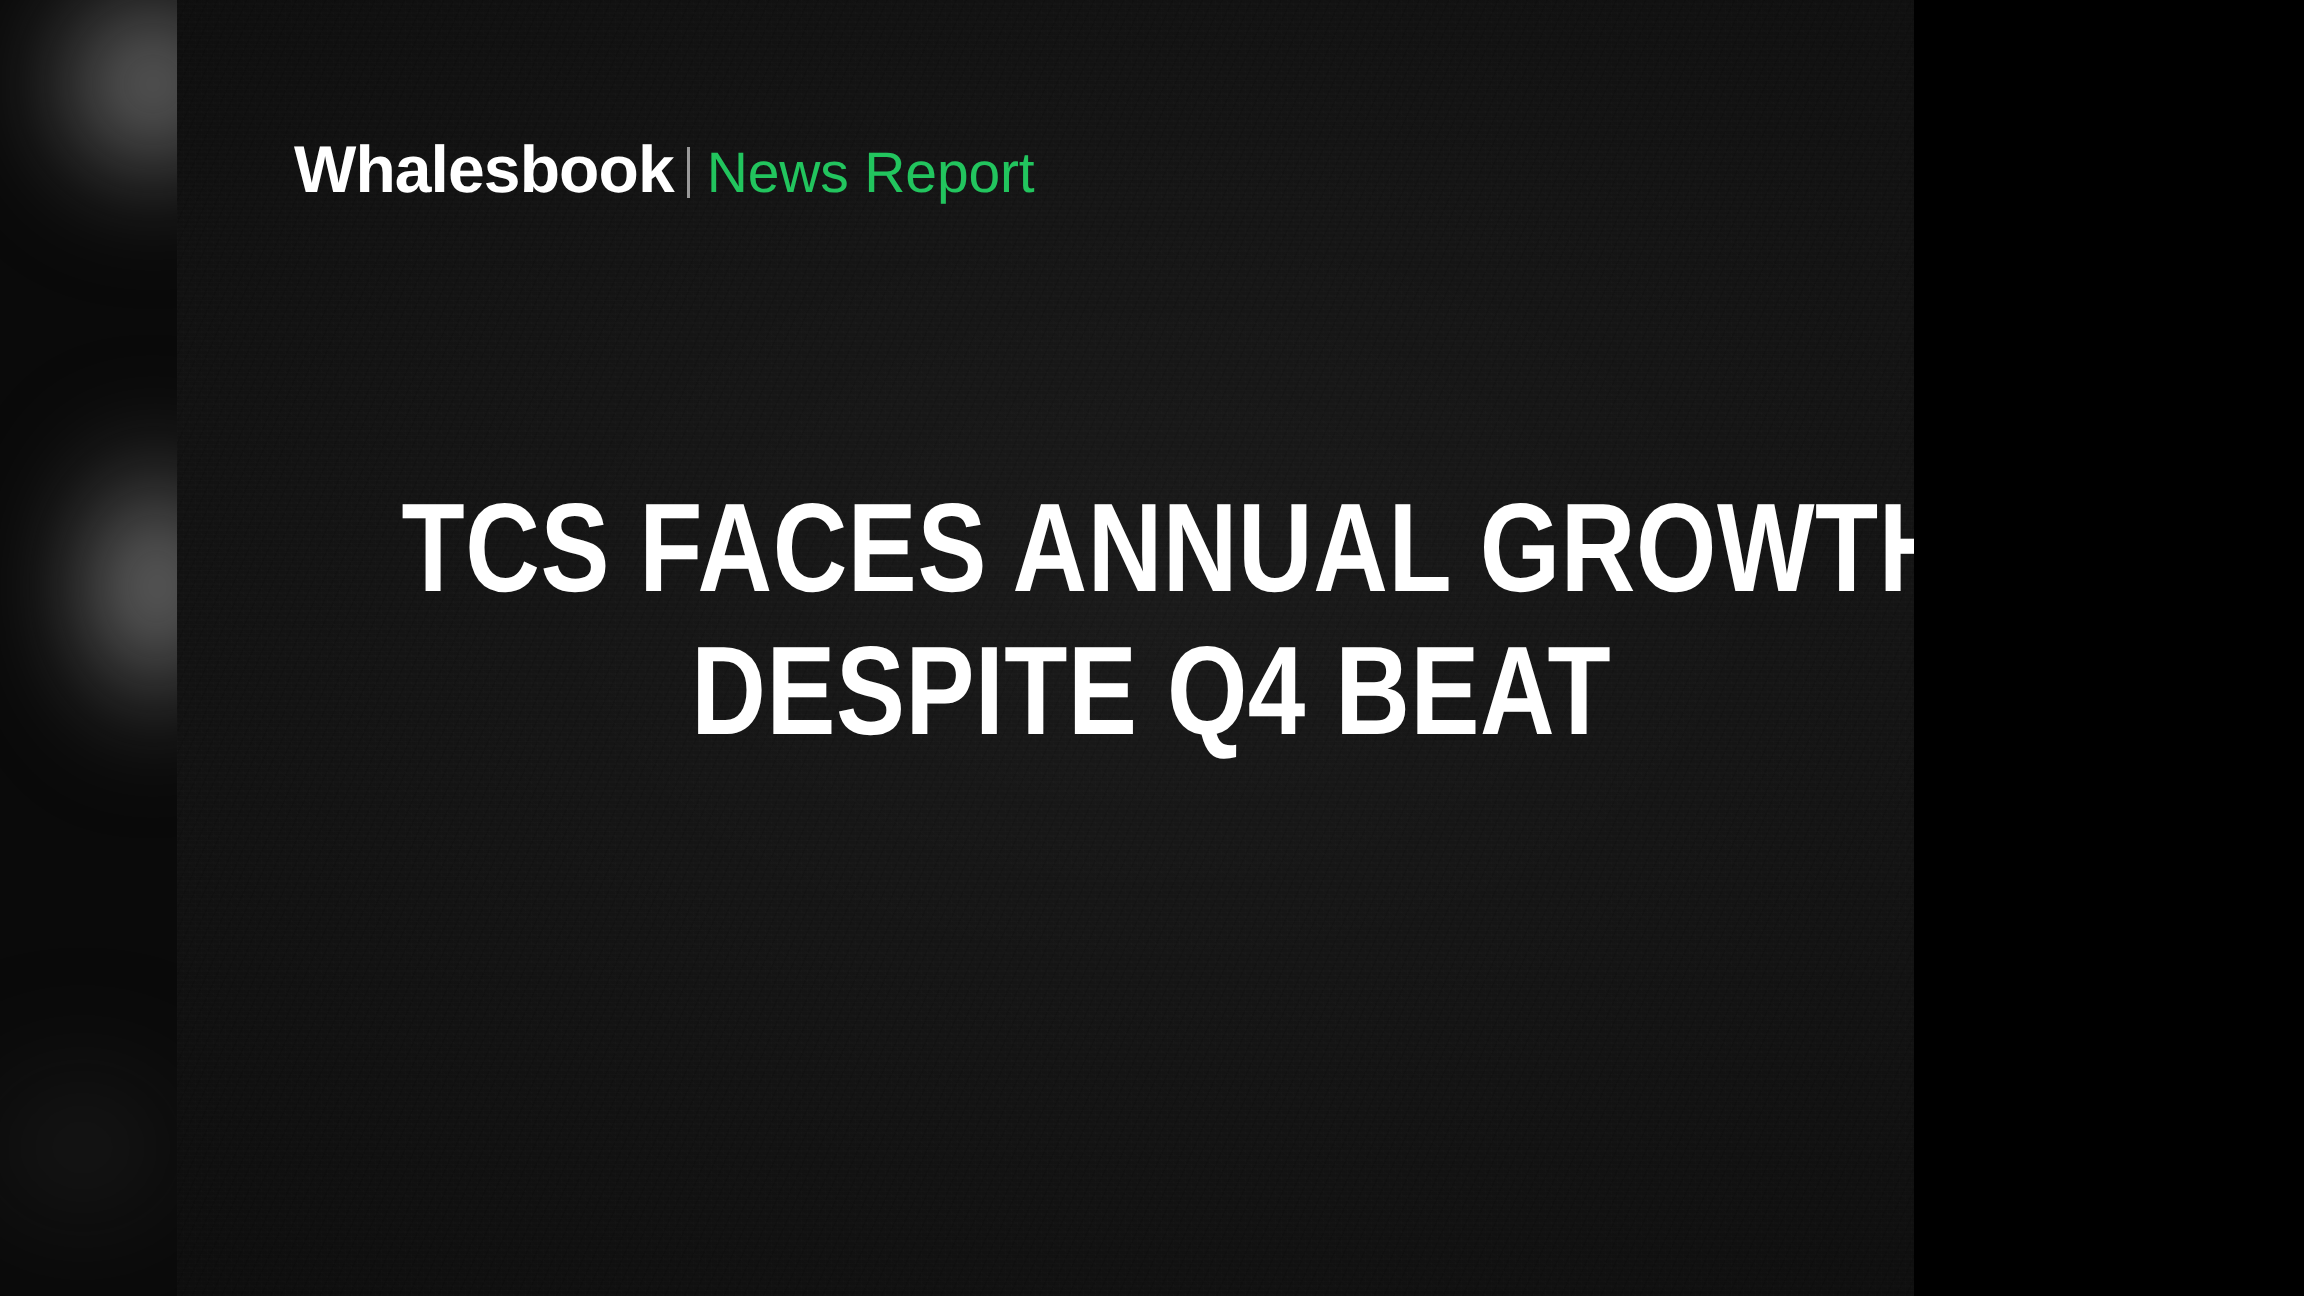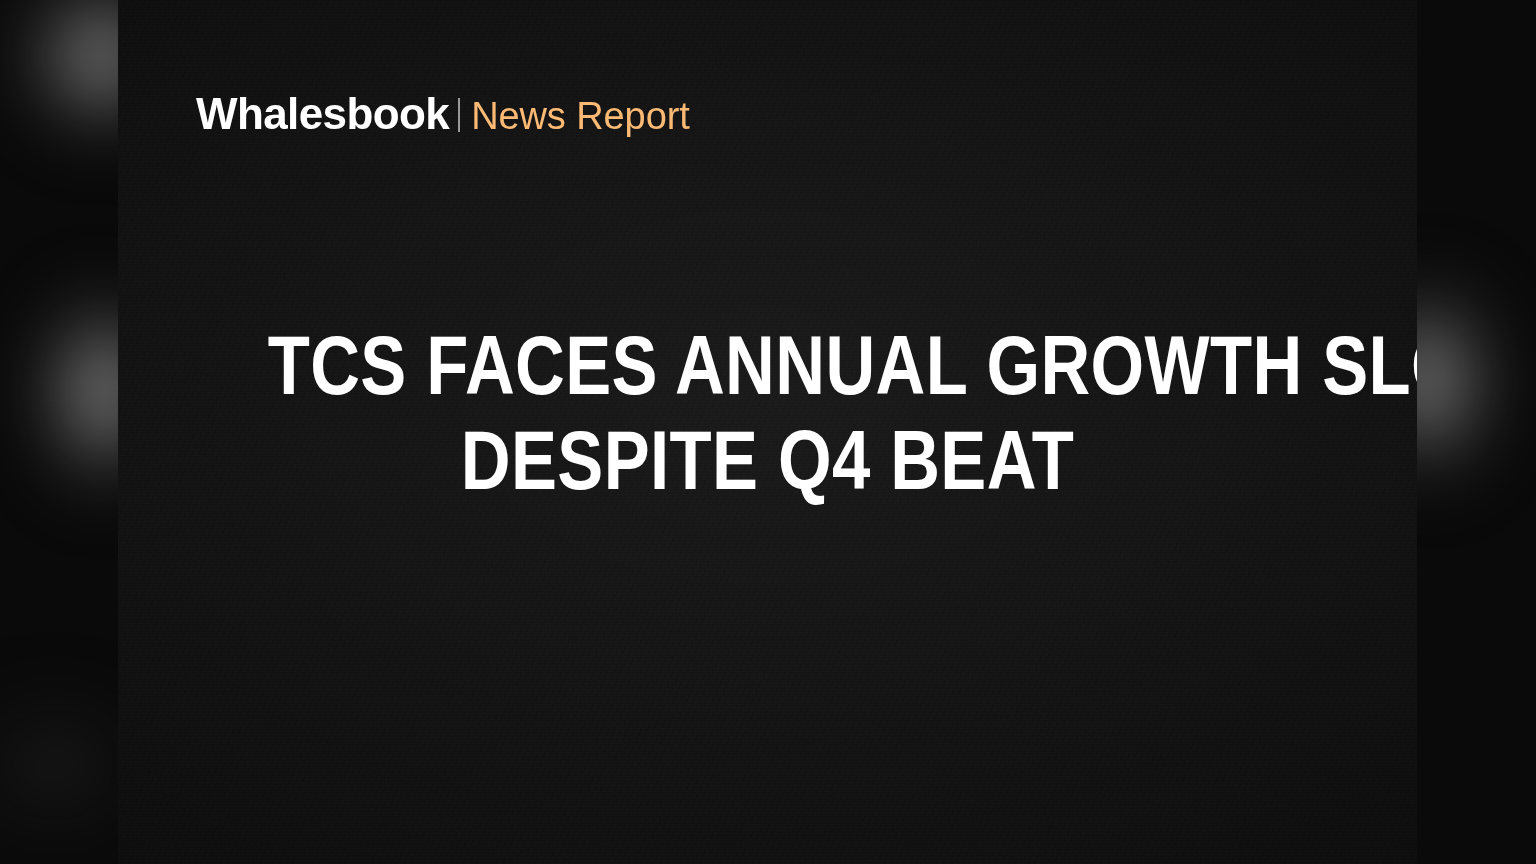--- a/index.html
+++ b/index.html
@@ -2,21 +2,21 @@
 <html><head>
 <meta charset="utf-8">
 <style>
   html, body {
     margin: 0;
     padding: 0;
     background: #000;
   }
   #stage {
     position: relative;
-    width: 1536px;
+    width: 1276px;
     height: 864px;
     overflow: hidden;
     background: #070707;
     font-family: "Liberation Sans", sans-serif;
   }
 
   
   .backdrop {
     position: absolute;
     inset: 0;
@@ -126,21 +126,21 @@
     height: 34px;
     background: #9a9a9a;
     margin: 0 11px 0 9px;
     align-self: center;
     position: relative;
     top: 1px;
   }
   .brand-sub {
     font-size: 38px;
     font-weight: 400;
-    color: #fdba74;
+    color: #22c55e;
     letter-spacing: -0.1px;
     line-height: 1;
   }
 
   
   .headline {
     position: absolute;
     left: 0;
     right: 0;
     top: 318px;

